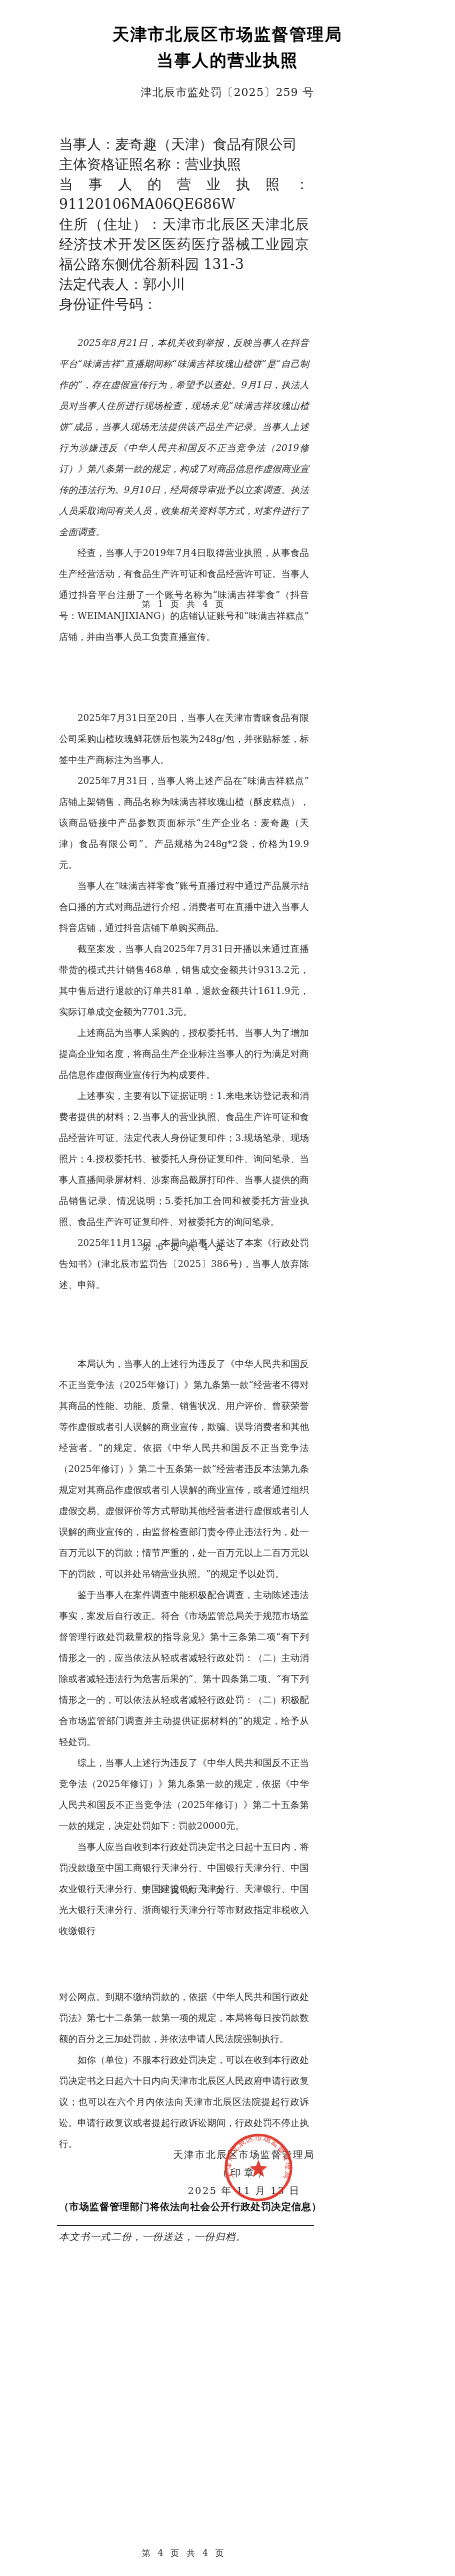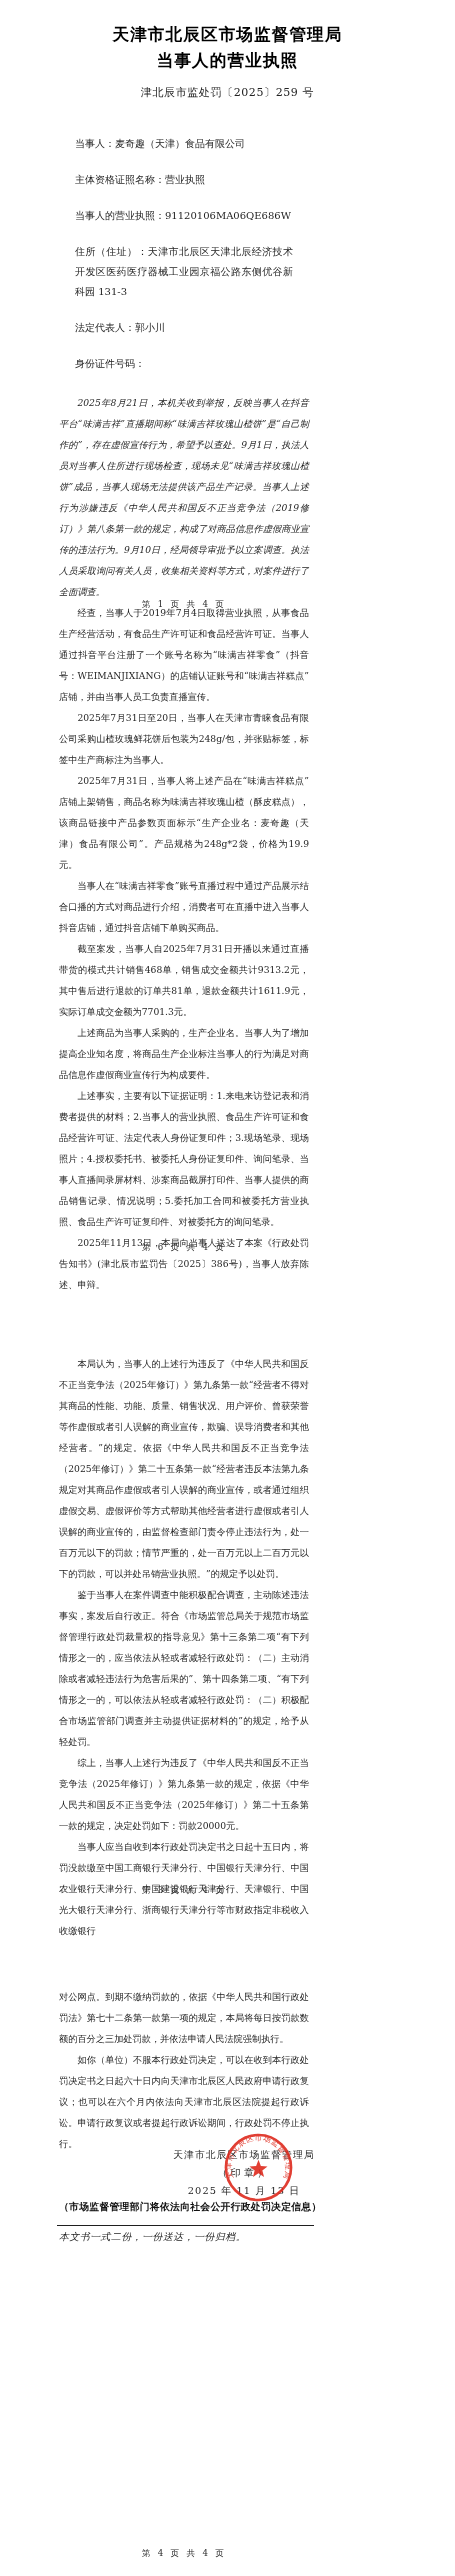--- a/index.html
+++ b/index.html
@@ -22,21 +22,21 @@
   .doc-no{
     margin-top:11px;text-align:center;font-size:11px;letter-spacing:0.6px;color:#222;
   }
 
   .flow{width:250px;margin-left:59px;}
   .page-2 .flow{padding-top:64px;}
   .page-3 .flow{padding-top:67px;}
   .page-4 .flow{padding-top:57px;}
 
   .party{margin-top:34px;}
-  .party-line{margin:16px;font-size:10px;line-height:20px;text-align:justify;}
+  .party-line{margin:0;font-size:14px;line-height:20px;text-align:justify;}
 
   .para{
     margin:0;font-size:9.2px;line-height:21px;
     text-align:justify;text-indent:2em;color:#1e1e1e;
   }
   .para.first{margin-top:18.4px;font-style:italic;}
   .para.no-indent{text-indent:0;}
 
   .page-footer{
     position:absolute;bottom:32px;left:59px;width:250px;
@@ -93,21 +93,21 @@
     </div>
     <div class="page-footer">第 1 页 共 4 页</div>
   </section>
 
   <section class="page page-2">
     <div class="flow">
       <p class="para">2025年7月31日至20日，当事人在天津市青睐食品有限公司采购山楂玫瑰鲜花饼后包装为248g/包，并张贴标签，标签中生产商标注为当事人。</p>
       <p class="para">2025年7月31日，当事人将上述产品在“味满吉祥糕点”店铺上架销售，商品名称为味满吉祥玫瑰山楂（酥皮糕点），该商品链接中产品参数页面标示“生产企业名：麦奇趣（天津）食品有限公司”。产品规格为248g*2袋，价格为19.9元。</p>
       <p class="para">当事人在“味满吉祥零食”账号直播过程中通过产品展示结合口播的方式对商品进行介绍，消费者可在直播中进入当事人抖音店铺，通过抖音店铺下单购买商品。</p>
       <p class="para">截至案发，当事人自2025年7月31日开播以来通过直播带货的模式共计销售468单，销售成交金额共计9313.2元，其中售后进行退款的订单共81单，退款金额共计1611.9元，实际订单成交金额为7701.3元。</p>
-      <p class="para">上述商品为当事人采购的，生产企业名。当事人为了增加提高企业知名度，将商品生产企业标注当事人的行为满足对商品信息作虚假商业宣传行为构成要件。</p>
+      <p class="para">上述商品为当事人采购的，授权委托书。当事人为了增加提高企业知名度，将商品生产企业标注当事人的行为满足对商品信息作虚假商业宣传行为构成要件。</p>
       <p class="para">上述事实，主要有以下证据证明：1.来电来访登记表和消费者提供的材料；2.当事人的营业执照、食品生产许可证和食品经营许可证、法定代表人身份证复印件；3.现场笔录、现场照片；4.授权委托书、被委托人身份证复印件、询问笔录、当事人直播间录屏材料、涉案商品截屏打印件、当事人提供的商品销售记录、情况说明；5.委托加工合同和被委托方营业执照、食品生产许可证复印件、对被委托方的询问笔录。</p>
       <p class="para">2025年11月13日，本局向当事人送达了本案《行政处罚告知书》(津北辰市监罚告〔2025〕386号)，当事人放弃陈述、申辩。</p>
     </div>
     <div class="page-footer">第 6 页 共 4 页</div>
   </section>
 
   <section class="page page-3">
     <div class="flow">
       <p class="para">本局认为，当事人的上述行为违反了《中华人民共和国反不正当竞争法（2025年修订）》第九条第一款“经营者不得对其商品的性能、功能、质量、销售状况、用户评价、曾获荣誉等作虚假或者引人误解的商业宣传，欺骗、误导消费者和其他经营者。”的规定。依据《中华人民共和国反不正当竞争法（2025年修订）》第二十五条第一款“经营者违反本法第九条规定对其商品作虚假或者引人误解的商业宣传，或者通过组织虚假交易、虚假评价等方式帮助其他经营者进行虚假或者引人误解的商业宣传的，由监督检查部门责令停止违法行为，处一百万元以下的罚款；情节严重的，处一百万元以上二百万元以下的罚款，可以并处吊销营业执照。”的规定予以处罚。</p>
       <p class="para">鉴于当事人在案件调查中能积极配合调查，主动陈述违法事实，案发后自行改正。符合《市场监管总局关于规范市场监督管理行政处罚裁量权的指导意见》第十三条第二项“有下列情形之一的，应当依法从轻或者减轻行政处罚：（二）主动消除或者减轻违法行为危害后果的”、第十四条第二项、“有下列情形之一的，可以依法从轻或者减轻行政处罚：（二）积极配合市场监管部门调查并主动提供证据材料的”的规定，给予从轻处罚。</p>

